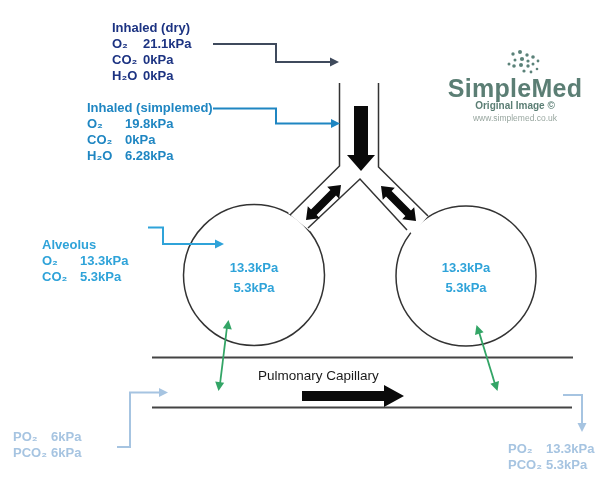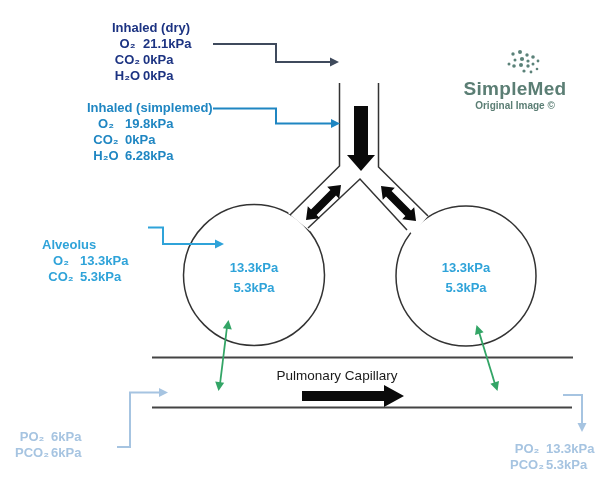--- a/index.html
+++ b/index.html
@@ -2,40 +2,40 @@
 <html><head>
 <meta charset="utf-8">
 <style>
   html,body{margin:0;padding:0;background:#fff;}
   .stage{
     position:relative;width:602px;height:490px;background:#ffffff;
     font-family:"Liberation Sans",sans-serif;overflow:hidden;
   }
   svg.diagram{position:absolute;left:0;top:0;}
   .gasblock{position:absolute;font-weight:bold;font-size:13px;line-height:16px;z-index:2;}
-  .gasblock .row{display:flex;text-align:center;}
+  .gasblock .row{display:flex;}
   .gasblock .gas{width:38px;flex:0 0 auto;}
   .b1 .gas{width:31px;}
   .c-navy{color:#1c3382;}
   .c-azure{color:#1f86c2;}
   .c-cyan{color:#2fa3d9;margin-top:32px;}
   .c-steel{color:#a6c4e1;}
   .circle-label{
     position:absolute;width:110px;text-align:center;font-weight:bold;
     font-size:13px;line-height:20px;color:#2fa3d9;z-index:2;
   }
   .cap-label{
-    position:absolute;left:251px;top:368px;width:172px;text-align:center;
+    position:absolute;left:258px;top:368px;width:172px;
     font-size:13.5px;color:#1a1a1a;z-index:2;
   }
   .logo{
     position:absolute;left:434px;top:46px;width:162px;text-align:center;
     color:#5b7e74;z-index:2;
   }
-  .logo-name{font-size:19px;font-weight:bold;letter-spacing:.3px;line-height:21px;}
+  .logo-name{font-size:25px;font-weight:bold;letter-spacing:.3px;line-height:21px;}
   .logo-sub{font-size:10px;font-weight:bold;line-height:13px;}
   .logo-url{font-size:8.5px;color:#99a7a0;line-height:11px;margin-top:1px;}
 </style>
 </head>
 <body>
 
 <div class="stage">
 
   <svg class="diagram" width="602" height="490" viewBox="0 0 602 490">
 
@@ -173,15 +173,16 @@
           <circle cx="94" cy="20" r="1.7"></circle>
           <circle cx="99" cy="18" r="1.5"></circle>
         <circle cx="104" cy="15" r="1.4"></circle>
           <circle cx="90" cy="25" r="1.6"></circle>
           <circle cx="97" cy="26" r="1.4"></circle>
         <circle cx="103" cy="23" r="1.3"></circle>
       </g>
     </svg>
     <div class="logo-name">SimpleMed</div>
     <div class="logo-sub">Original Image ©</div>
+    <div class="logo-url">www.simplemed.co.uk</div>
   </div>
 
 </div>
 
 </body></html>

